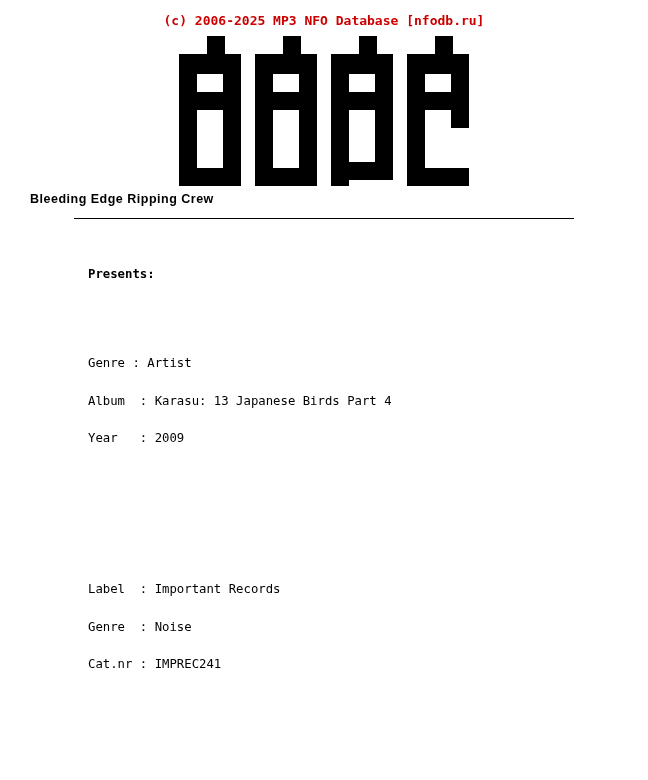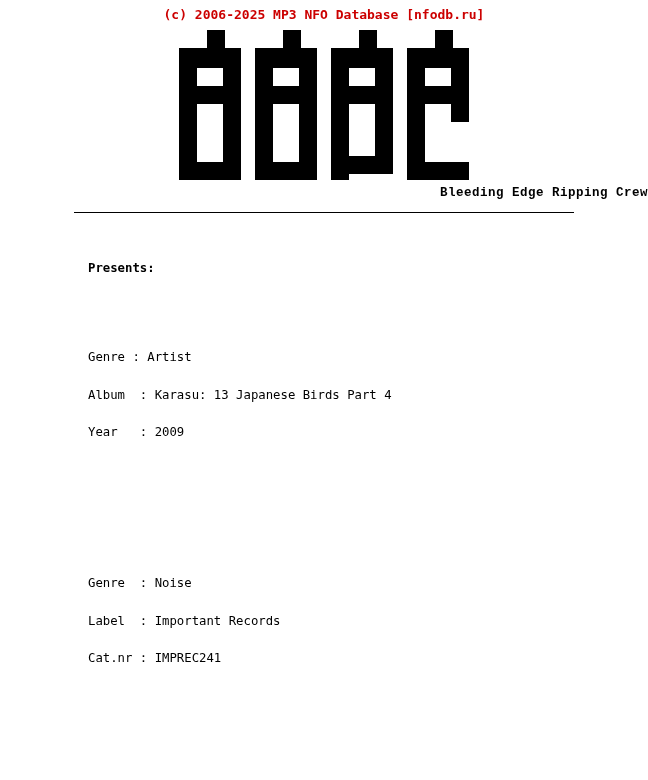--- a/index.html
+++ b/index.html
@@ -15,39 +15,39 @@
     color: #000000;
     position: relative;
     overflow: hidden;
   }
   .header-banner {
     text-align: center;
     color: #cc0000;
     font-weight: bold;
     font-size: 13px;
     letter-spacing: 0px;
-    padding-top: 7px;
+    padding-top: 13px;
     font-family: "DejaVu Sans Mono", "Liberation Mono", monospace;
   }
   .logo-wrap {
     height: 150px;
     position: relative;
     margin-top: 8px;
   }
   .logo-svg {
     display: block;
     margin: 0 auto;
   }
   .crew-line {
-    text-align: right;
+    text-align: left;
     font-weight: bold;
     font-size: 12.5px;
     letter-spacing: 0.5px;
     margin-top: 6px;
-    font-family: Liberation Mono, monospace;
+    font-family: Liberation Sans, sans-serif;
     padding-left: 30px;
   }
   .hr {
     border: 0;
     border-top: 1px solid #000;
     margin: 12px 74px 0 74px;
   }
   .body-block {
     margin: 0 0 0 88px;
     font-size: 12.3px;
@@ -121,22 +121,22 @@
 
   <div class="fields">
     <div class="field-row"><span>Genre </span><span>: </span><span>Artist</span></div>
     <div class="field-row"><span>Album  </span><span>: </span><span>Karasu: 13 Japanese Birds Part 4</span></div>
     <div class="field-row"><span>Year   </span><span>: </span><span>2009</span></div>
   </div>
 
   <div class="group-gap"></div>
 
   <div>
+    <div class="field-row"><span>Label  </span><span>: </span><span>Important Records</span></div>
     <div class="field-row"><span>Genre  </span><span>: </span><span>Noise</span></div>
-    <div class="field-row"><span>Label  </span><span>: </span><span>Important Records</span></div>
     <div class="field-row"><span>Cat.nr </span><span>: </span><span>IMPREC241</span></div>
   </div>
 
   <div class="group-gap"></div>
 
   <div>
     
     
     
   </div>

